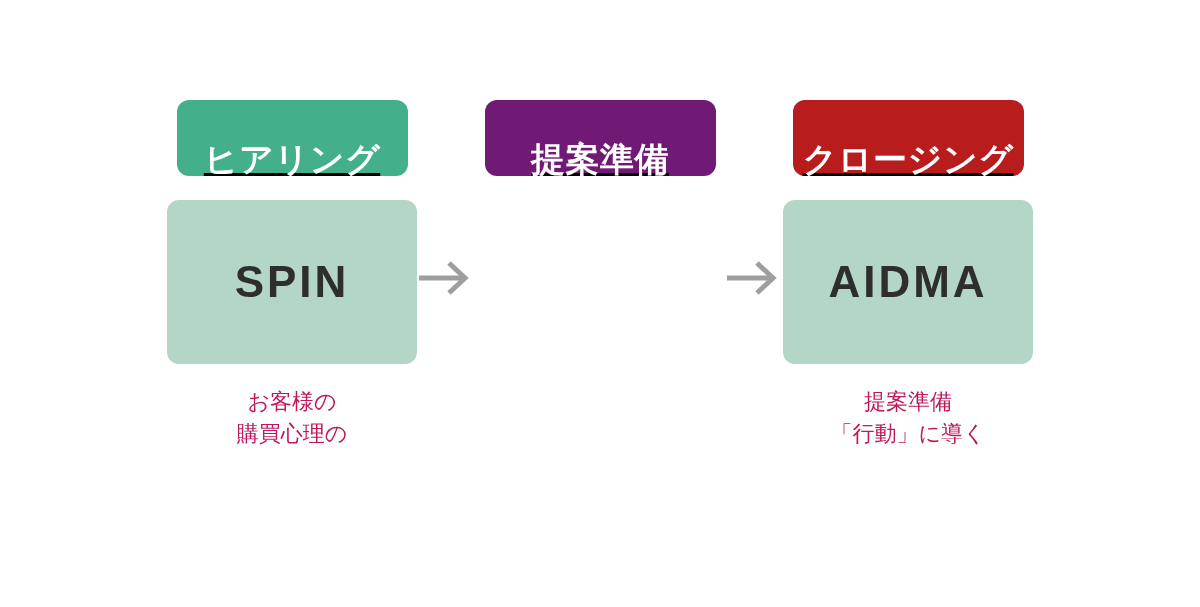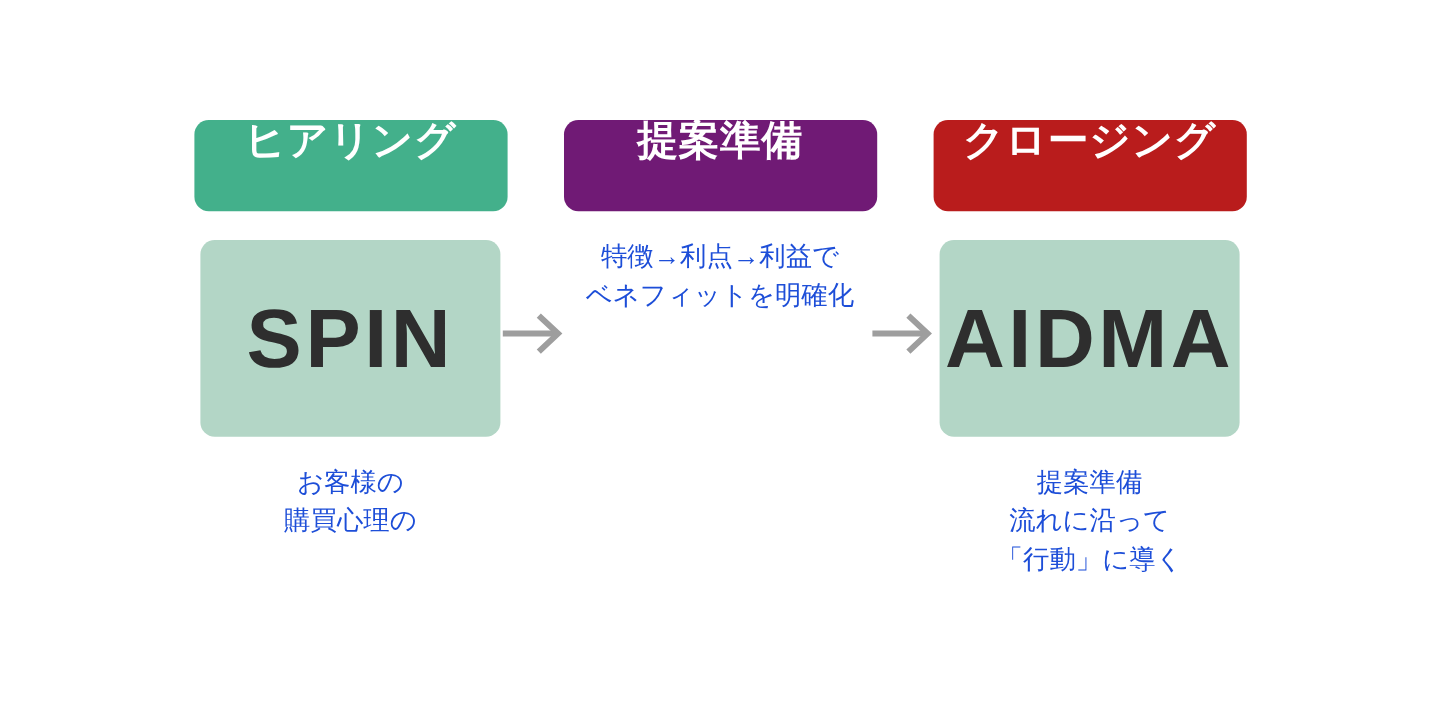--- a/index.html
+++ b/index.html
@@ -28,27 +28,28 @@
   .stage {
     width: 250px;
     display: flex;
     flex-direction: column;
     align-items: center;
     margin-top: 100px;
   }
 
   
   .badge {
-    width: 261px;
+    width: 231px;
     height: 76px;
     border-radius: 12px;
     display: flex;
-    align-items: flex-start;
+    align-items: flex-end;
     justify-content: center;
     box-sizing: border-box;
+    text-decoration: underline;
   }
   .badge-label {
     color: #ffffff;
     font-size: 34px;
     font-weight: bold;
     letter-spacing: 0.5px;
     line-height: 1;
     white-space: nowrap;
   }
 
@@ -59,33 +60,33 @@
     margin-top: 24px;
     border-radius: 12px;
     background: #b3d6c6;
     display: flex;
     align-items: center;
     justify-content: center;
     box-sizing: border-box;
   }
   .acronym {
     color: #2e2e2e;
-    font-size: 69px;
+    font-size: 44px;
     font-weight: bold;
     letter-spacing: 3px;
     line-height: 1;
     white-space: nowrap;
   }
 
   
   .caption {
     margin-top: 22px;
     width: 270px;
     text-align: center;
-    color: #1d4ed8;
+    color: #be185d;
     font-size: 22px;
     line-height: 1.45;
     font-weight: normal;
   }
   .caption .line {
     display: block;
     white-space: nowrap;
   }
 
   
@@ -129,42 +130,37 @@
         <line x1="2" y1="20" x2="46" y2="20" stroke="#9e9e9e" stroke-width="5"></line>
         <polyline points="32,5 48,20 32,35" fill="none" stroke="#9e9e9e" stroke-width="5" stroke-linecap="butt" stroke-linejoin="miter"></polyline>
       </svg>
     </span>
   </div>
 
   <div class="stage">
     <div class="badge" style="background: #701a75;">
       <span class="badge-label">提案準備</span>
     </div>
-    <div class="caption">
-      <span class="line">特徴→利点→利益で</span>
-      <span class="line">ベネフィットを明確化</span>
-    </div>
   </div>
 
   <div class="connector">
     <span class="arrow-wrap">
       <svg class="arrow-svg" width="58" height="40" viewBox="0 0 58 40" aria-hidden="true">
         <line x1="2" y1="20" x2="46" y2="20" stroke="#9e9e9e" stroke-width="5"></line>
         <polyline points="32,5 48,20 32,35" fill="none" stroke="#9e9e9e" stroke-width="5" stroke-linecap="butt" stroke-linejoin="miter"></polyline>
       </svg>
     </span>
   </div>
 
   <div class="stage">
     <div class="badge" style="background: #b91c1c;">
       <span class="badge-label">クロージング</span>
     </div>
     <div class="body-box">
       <span class="acronym">AIDMA</span>
     </div>
     <div class="caption">
       <span class="line">提案準備</span>
-      <span class="line">流れに沿って</span>
       <span class="line">「行動」に導く</span>
     </div>
   </div>
 
 </div>
 
 </body></html>

